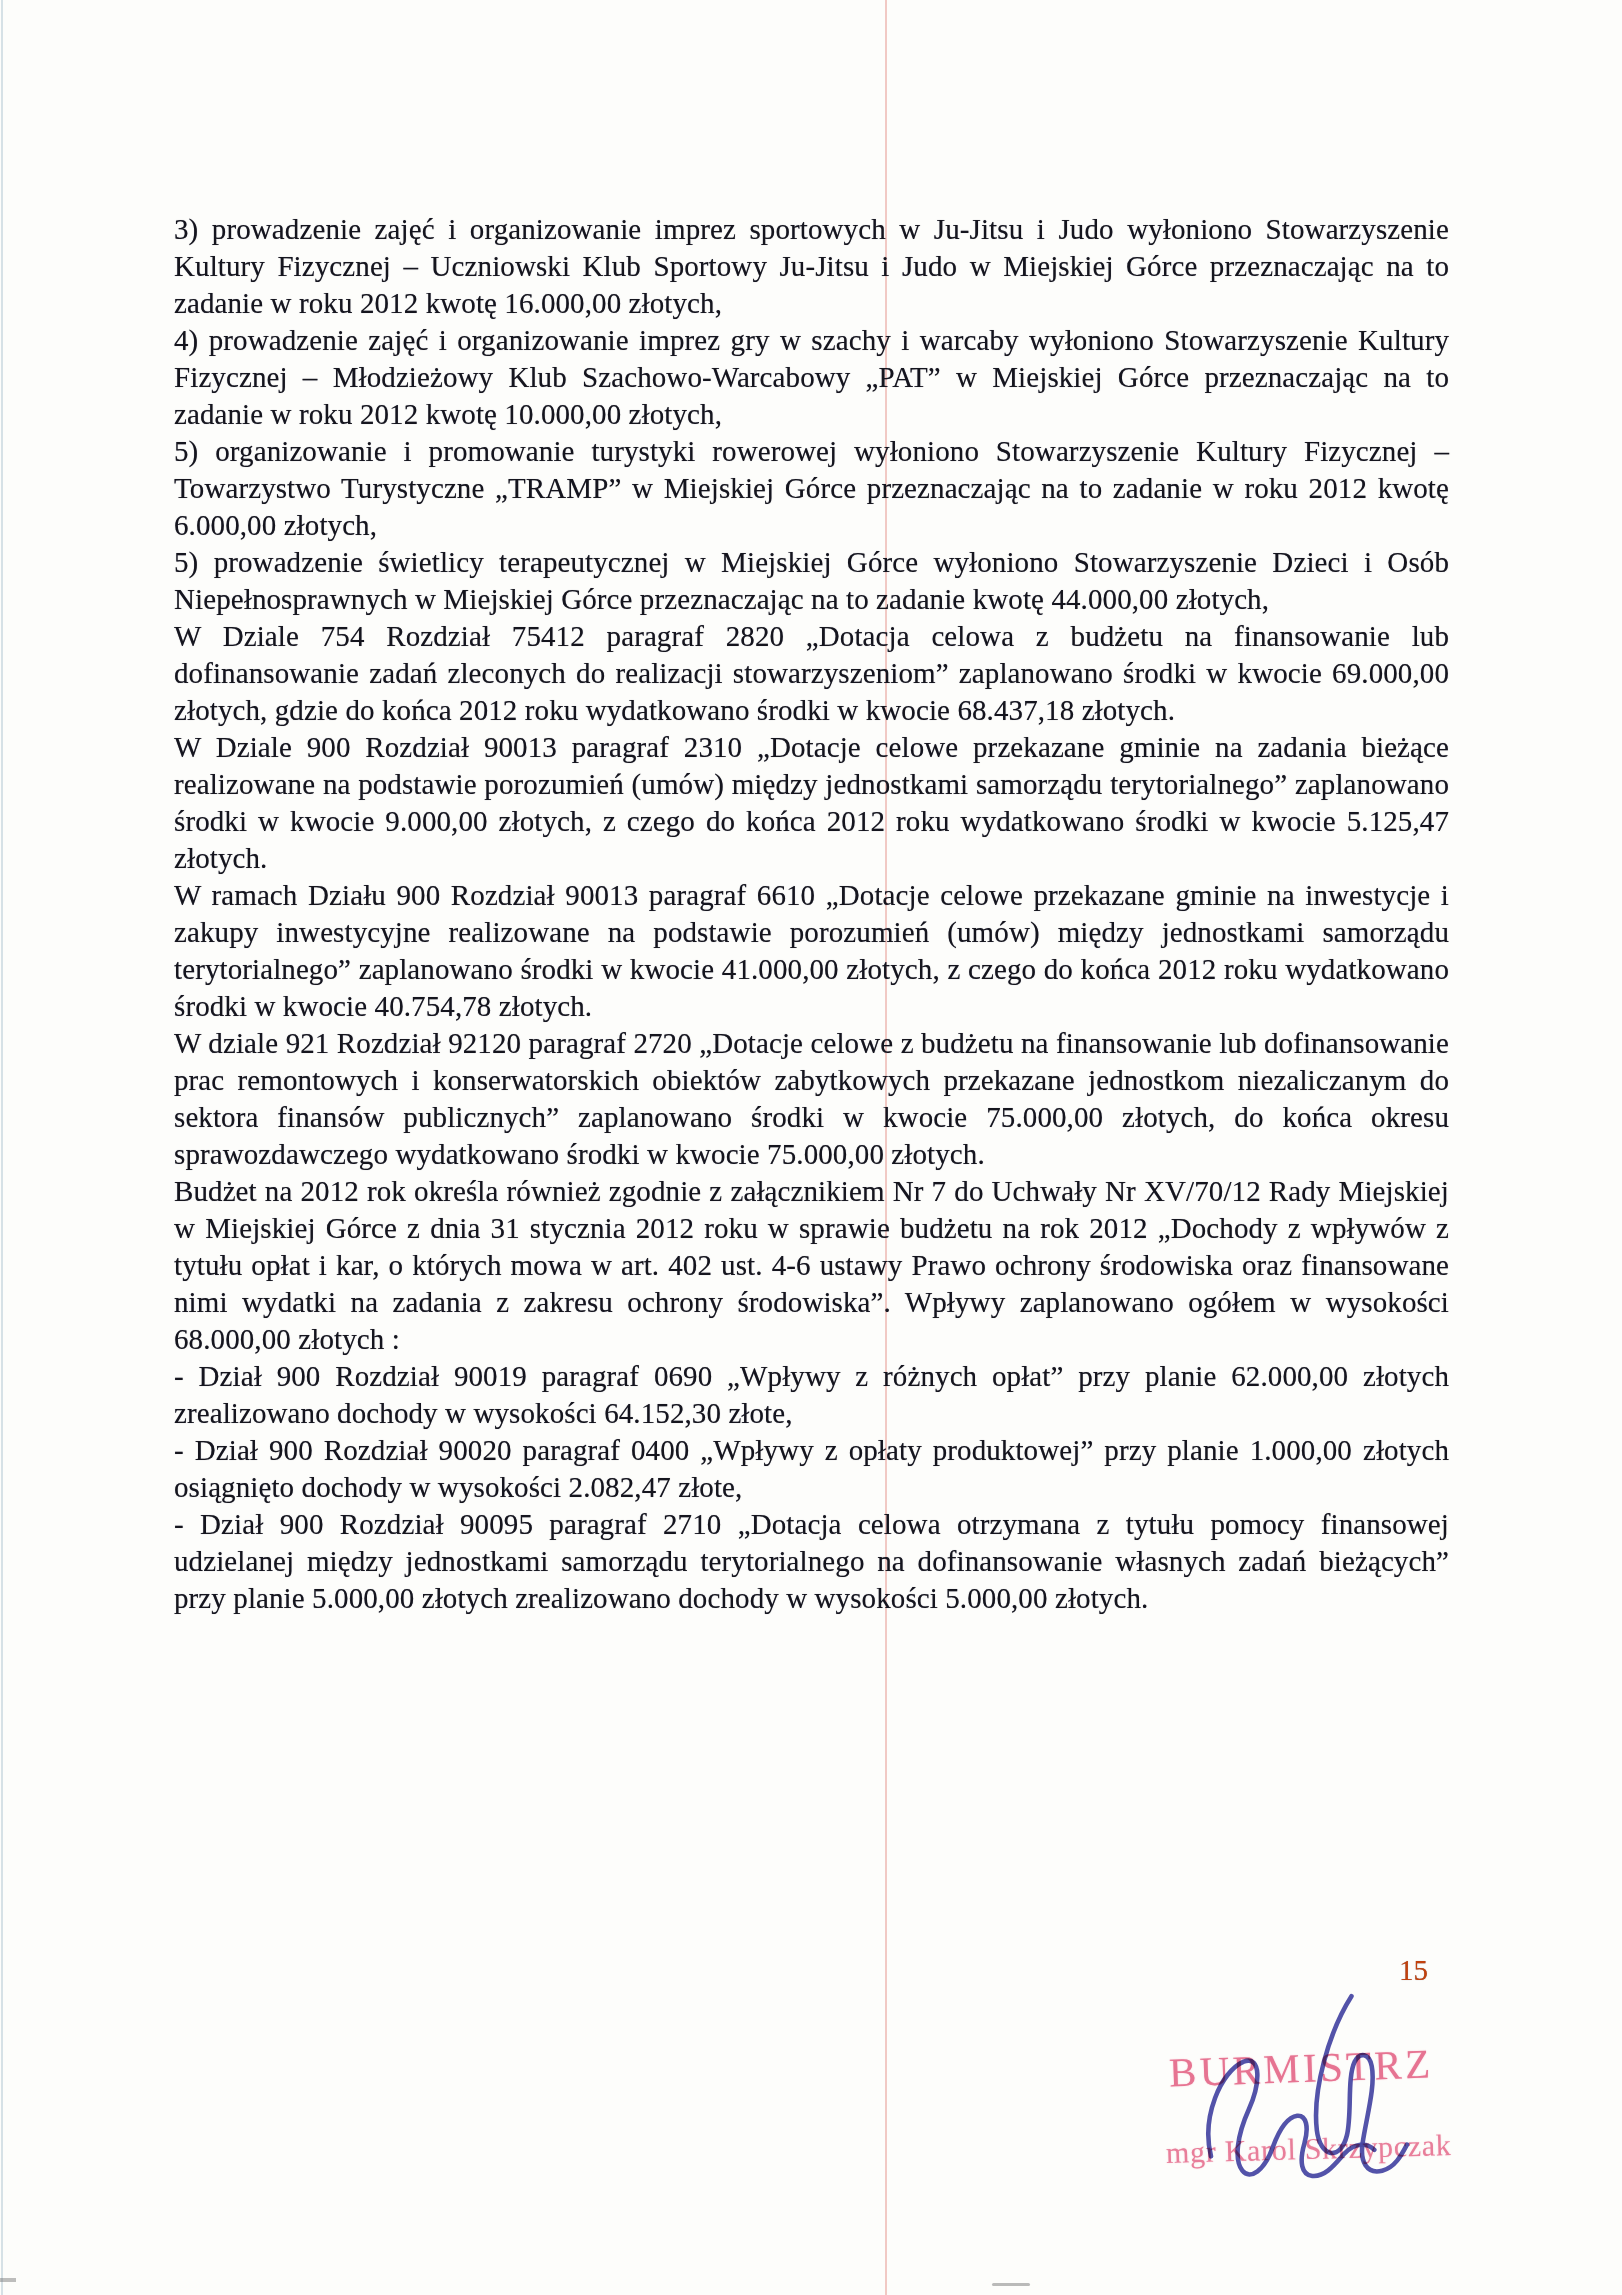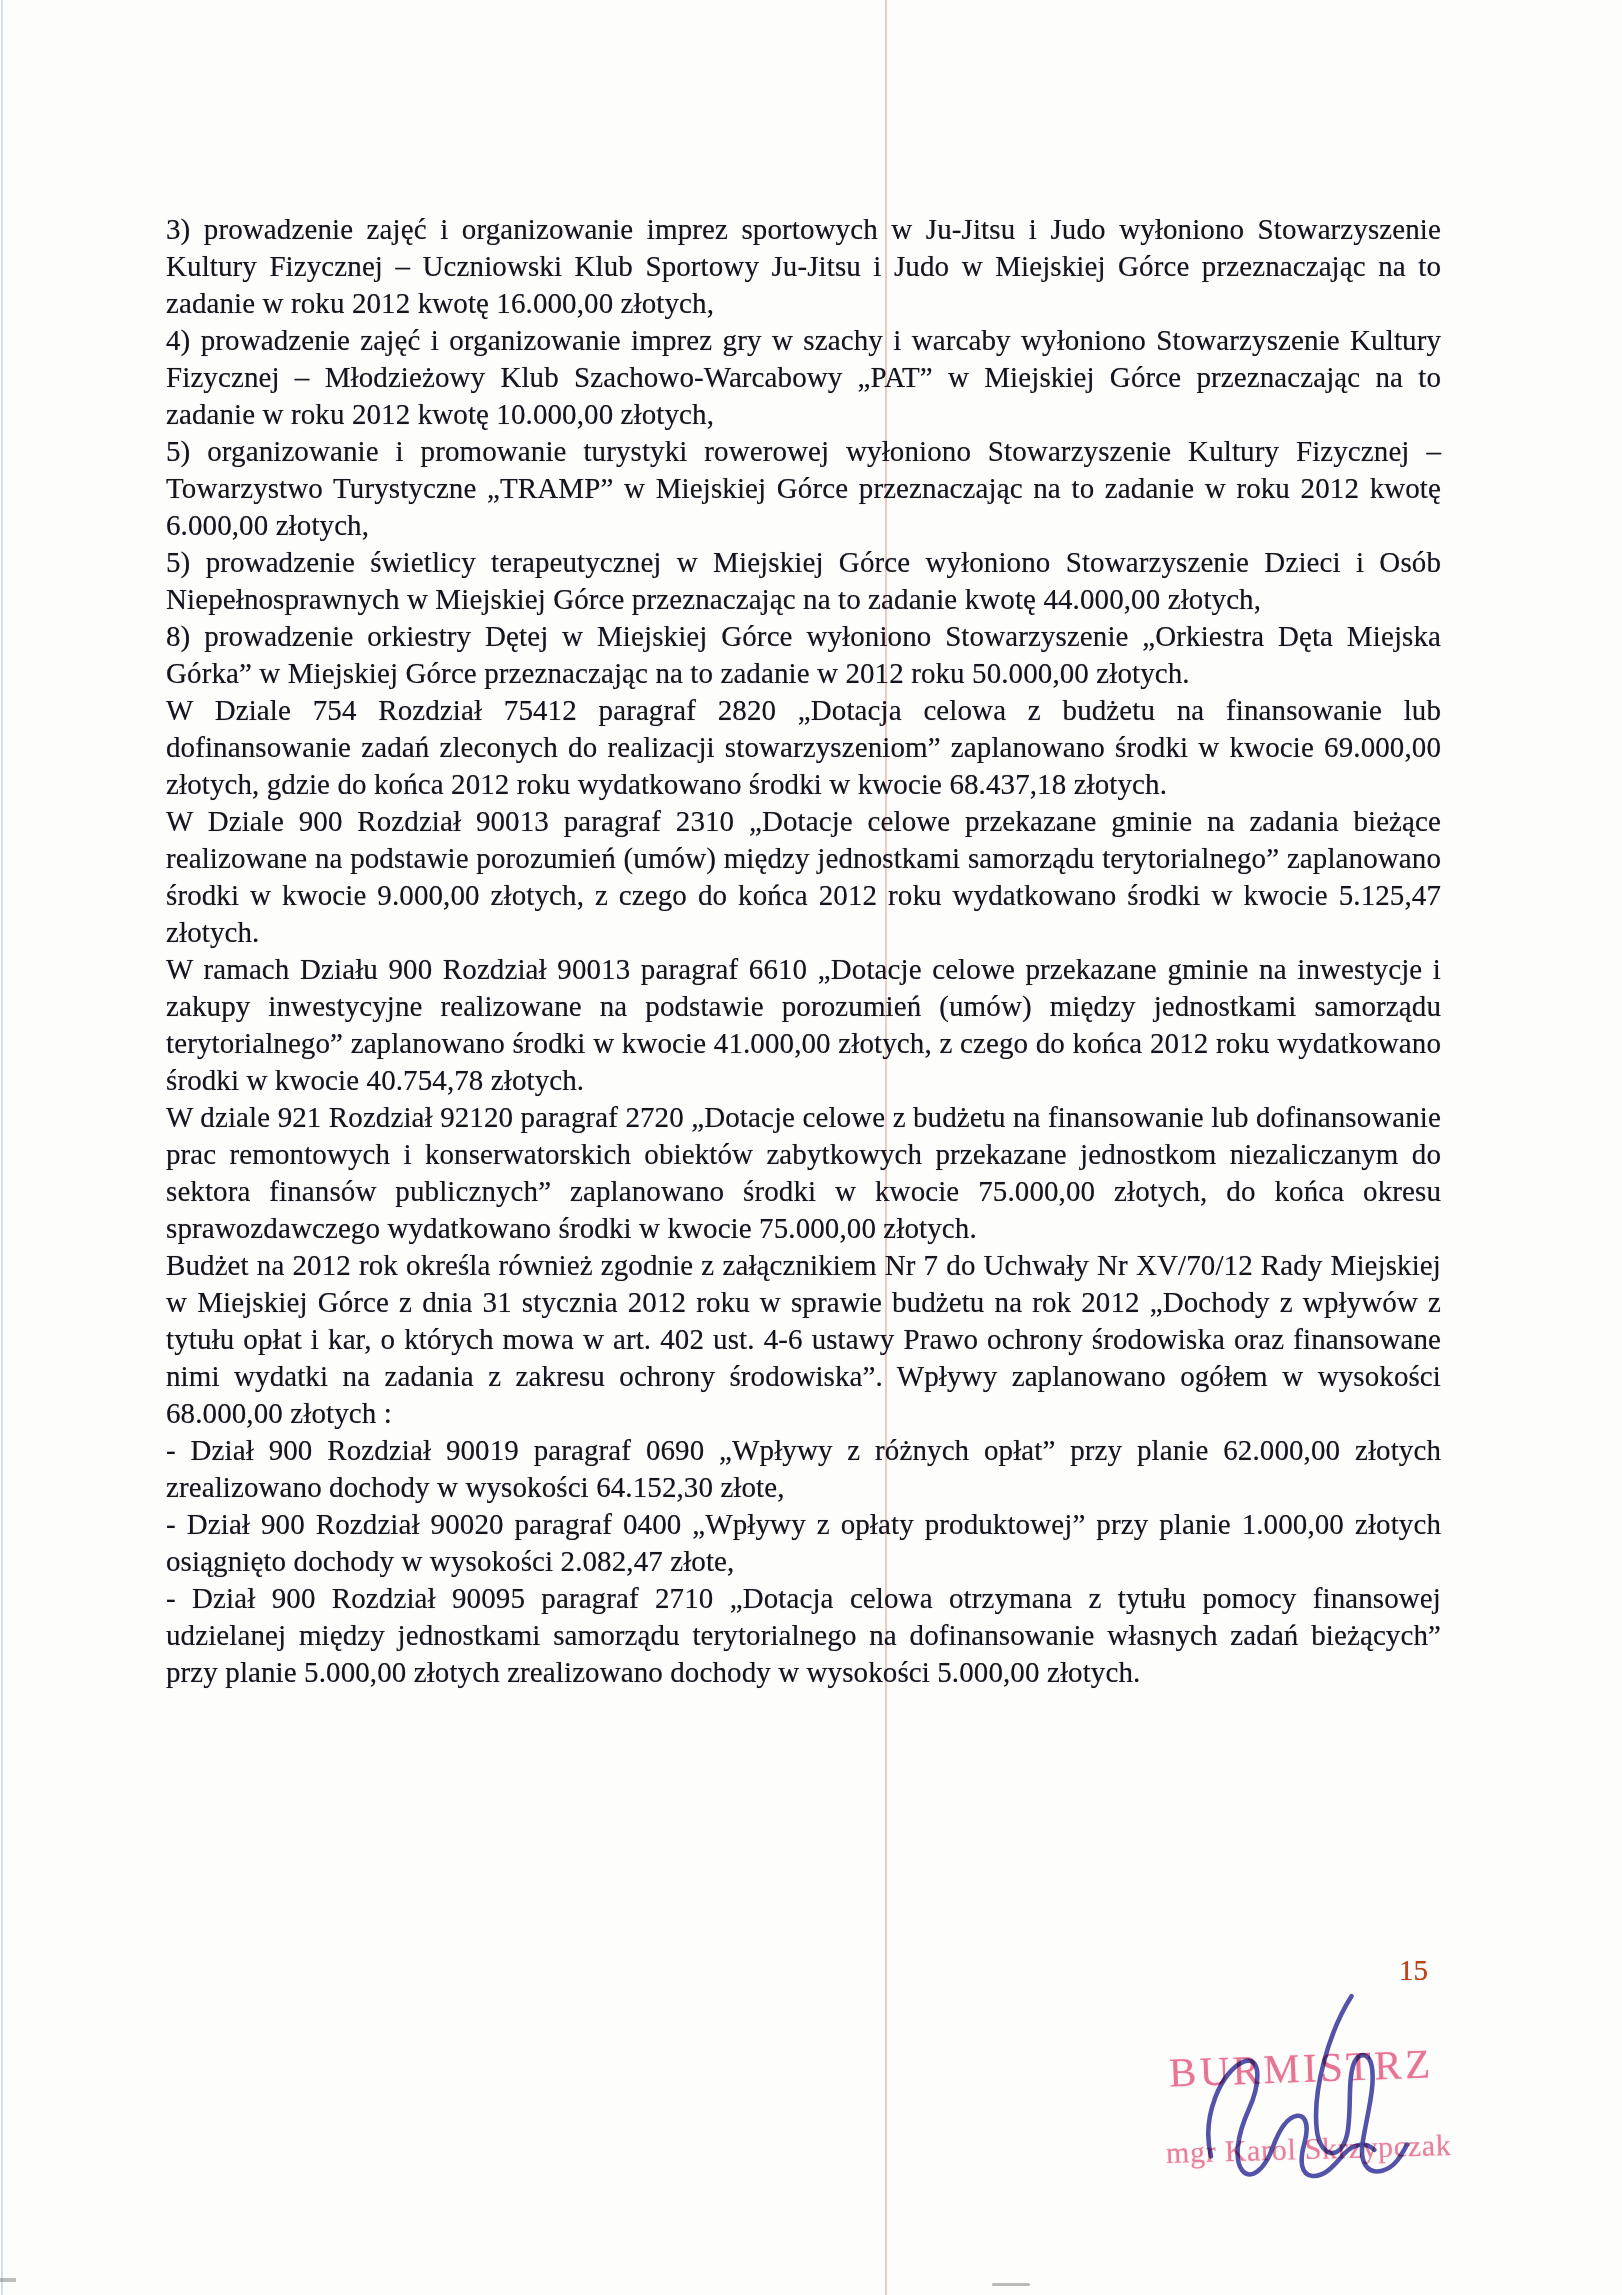--- a/index.html
+++ b/index.html
@@ -18,21 +18,21 @@
   .edge-line{
     position:absolute;left:0.7px;top:0;width:2px;height:2295px;
     background:rgba(150,178,198,.38);
   }
   
   .fold-line{
     position:absolute;left:885px;top:0;width:2px;height:2295px;
     background:rgba(224,128,118,.42);
   }
   .text-block{
-    position:absolute;left:166px;top:211px;width:1275px;
+    position:absolute;left:174px;top:211px;width:1275px;
     font-size:29px;line-height:37px;
     color:#15151e;
     text-align:justify;
     letter-spacing:0.1px;
     text-shadow:0 0 0.7px rgba(25,25,50,.55);
   }
   .text-block p{margin:0;padding:0;}
   .page-number{
     position:absolute;left:1399px;top:1954px;
     font-size:29px;color:#c2410c;
@@ -83,21 +83,20 @@
 <div class="page">
 
   <div class="edge-line"></div>
   <div class="fold-line"></div>
 
   <main class="text-block">
     <p>3) prowadzenie zajęć i organizowanie imprez sportowych w Ju-Jitsu i Judo wyłoniono Stowarzyszenie Kultury Fizycznej – Uczniowski Klub Sportowy Ju-Jitsu i Judo w Miejskiej Górce przeznaczając na to zadanie w roku 2012 kwotę 16.000,00 złotych,</p>
     <p>4) prowadzenie zajęć i organizowanie imprez gry w szachy i warcaby wyłoniono Stowarzyszenie Kultury Fizycznej – Młodzieżowy Klub Szachowo-Warcabowy „PAT” w Miejskiej Górce przeznaczając na to zadanie w roku 2012 kwotę 10.000,00 złotych,</p>
     <p>5) organizowanie i promowanie turystyki rowerowej wyłoniono Stowarzyszenie Kultury Fizycznej – Towarzystwo Turystyczne „TRAMP” w Miejskiej Górce przeznaczając na to zadanie w roku 2012 kwotę 6.000,00 złotych,</p>
     <p>5) prowadzenie świetlicy terapeutycznej w Miejskiej Górce wyłoniono Stowarzyszenie Dzieci i Osób Niepełnosprawnych w Miejskiej Górce przeznaczając na to zadanie kwotę 44.000,00 złotych,</p>
-    <p>8) prowadzenie orkiestry Dętej w Miejskiej Górce wyłoniono Stowarzyszenie „Orkiestra Dęta Miejska Górka” w Miejskiej Górce przeznaczając na to zadanie w 2012 roku 50.000,00 złotych.</p>
     <p>W Dziale 754 Rozdział 75412 paragraf 2820 „Dotacja celowa z budżetu na finansowanie lub dofinansowanie zadań zleconych do realizacji stowarzyszeniom” zaplanowano środki w kwocie 69.000,00 złotych, gdzie do końca 2012 roku wydatkowano środki w kwocie 68.437,18 złotych.</p>
     <p>W Dziale 900 Rozdział 90013 paragraf 2310 „Dotacje celowe przekazane gminie na zadania bieżące realizowane na podstawie porozumień (umów) między jednostkami samorządu terytorialnego” zaplanowano środki w kwocie 9.000,00 złotych, z czego do końca  2012 roku wydatkowano środki w kwocie 5.125,47 złotych.</p>
     <p>W ramach Działu 900 Rozdział 90013 paragraf 6610 „Dotacje celowe przekazane gminie na inwestycje i zakupy inwestycyjne realizowane na podstawie porozumień (umów) między jednostkami samorządu terytorialnego” zaplanowano środki w kwocie 41.000,00 złotych, z czego do końca  2012 roku wydatkowano środki w kwocie 40.754,78 złotych.</p>
     <p>W dziale 921 Rozdział 92120 paragraf 2720 „Dotacje celowe z budżetu na finansowanie lub dofinansowanie prac remontowych i konserwatorskich obiektów zabytkowych przekazane jednostkom niezaliczanym do sektora finansów publicznych” zaplanowano środki w kwocie 75.000,00 złotych, do końca okresu sprawozdawczego wydatkowano środki w kwocie 75.000,00 złotych.</p>
     <p>Budżet na 2012 rok określa również zgodnie z załącznikiem Nr 7 do Uchwały Nr XV/70/12 Rady Miejskiej w Miejskiej Górce z dnia 31 stycznia 2012 roku w sprawie budżetu na rok 2012 „Dochody z wpływów z tytułu opłat i kar, o których mowa w art. 402 ust. 4-6 ustawy Prawo ochrony środowiska oraz finansowane nimi wydatki na zadania z zakresu ochrony środowiska”. Wpływy zaplanowano ogółem w wysokości 68.000,00 złotych :</p>
     <p>- Dział 900 Rozdział 90019 paragraf 0690 „Wpływy z różnych opłat” przy planie 62.000,00 złotych zrealizowano dochody w wysokości 64.152,30 złote,</p>
     <p>- Dział 900 Rozdział 90020 paragraf 0400 „Wpływy z opłaty produktowej” przy planie 1.000,00 złotych osiągnięto dochody w wysokości 2.082,47 złote,</p>
     <p>- Dział 900 Rozdział 90095 paragraf 2710 „Dotacja celowa otrzymana z tytułu pomocy finansowej udzielanej między jednostkami samorządu terytorialnego na dofinansowanie własnych zadań bieżących” przy planie 5.000,00 złotych zrealizowano dochody w wysokości 5.000,00 złotych.</p>
   </main>
 

